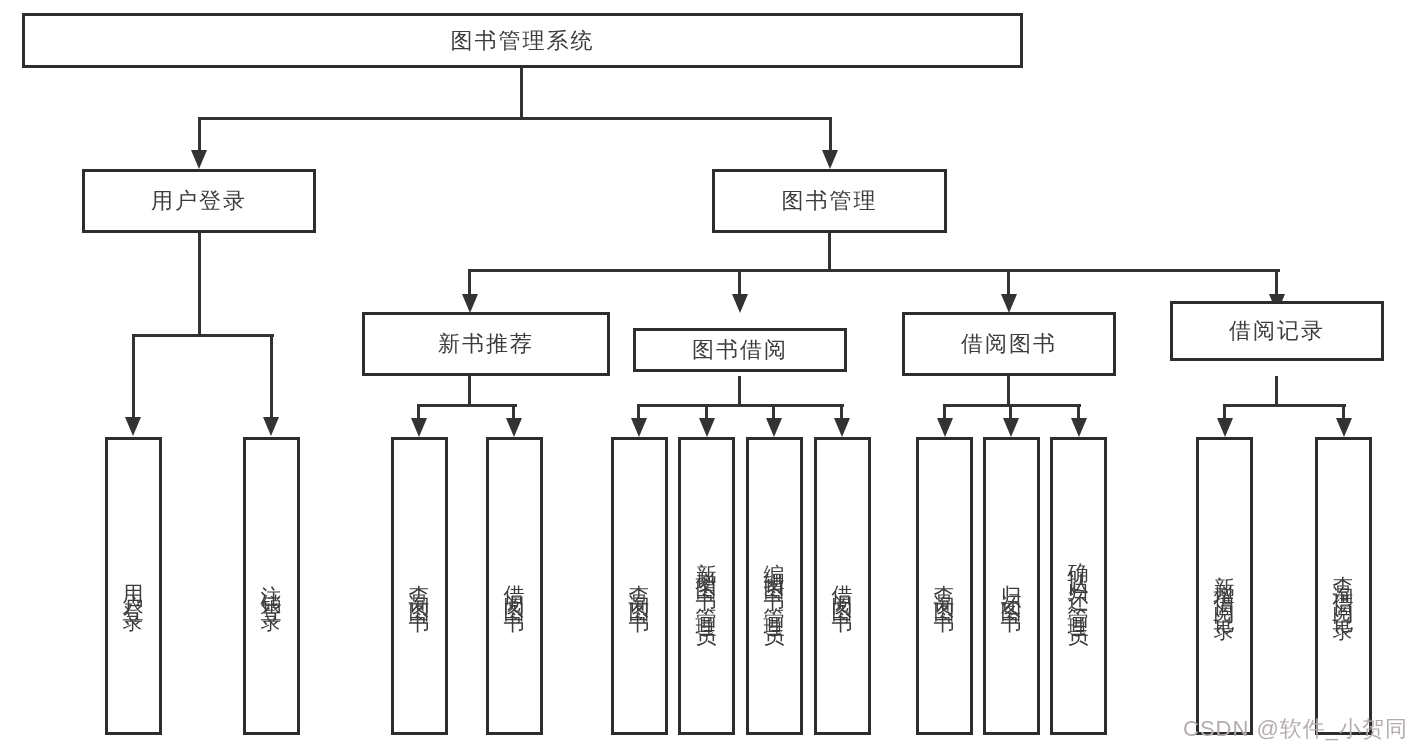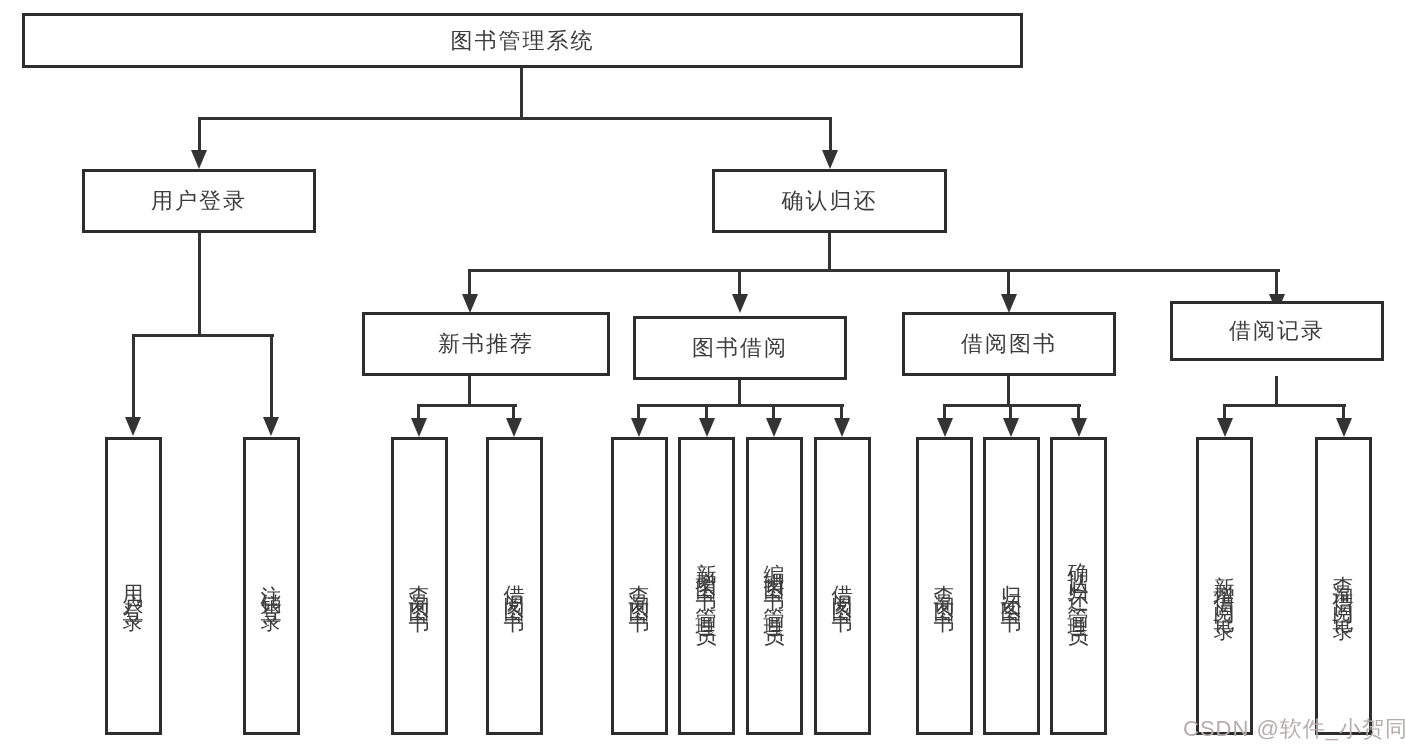--- a/index.html
+++ b/index.html
@@ -102,27 +102,27 @@
   <div class="arrow" style="left:1336px;top:418px"></div>
 
   <div class="node" style="left:22px;top:13px;width:1001px;height:55px">
     <span>图书管理系统</span>
   </div>
 
   <div class="node" style="left:82px;top:169px;width:234px;height:64px">
     <span>用户登录</span>
   </div>
   <div class="node" style="left:712px;top:169px;width:235px;height:64px">
-    <span>确认归还</span>
+    <span>图书管理</span>
   </div>
 
   <div class="node" style="left:362px;top:312px;width:248px;height:64px">
     <span>新书推荐</span>
   </div>
-  <div class="node" style="left:633px;top:316px;width:214px;height:64px">
+  <div class="node" style="left:633px;top:328px;width:214px;height:44px">
     <span>图书借阅</span>
   </div>
   <div class="node" style="left:902px;top:312px;width:214px;height:64px">
     <span>借阅图书</span>
   </div>
   <div class="node" style="left:1170px;top:301px;width:214px;height:60px">
     <span>借阅记录</span>
   </div>
 
   <div class="vnode" style="left:105px">

